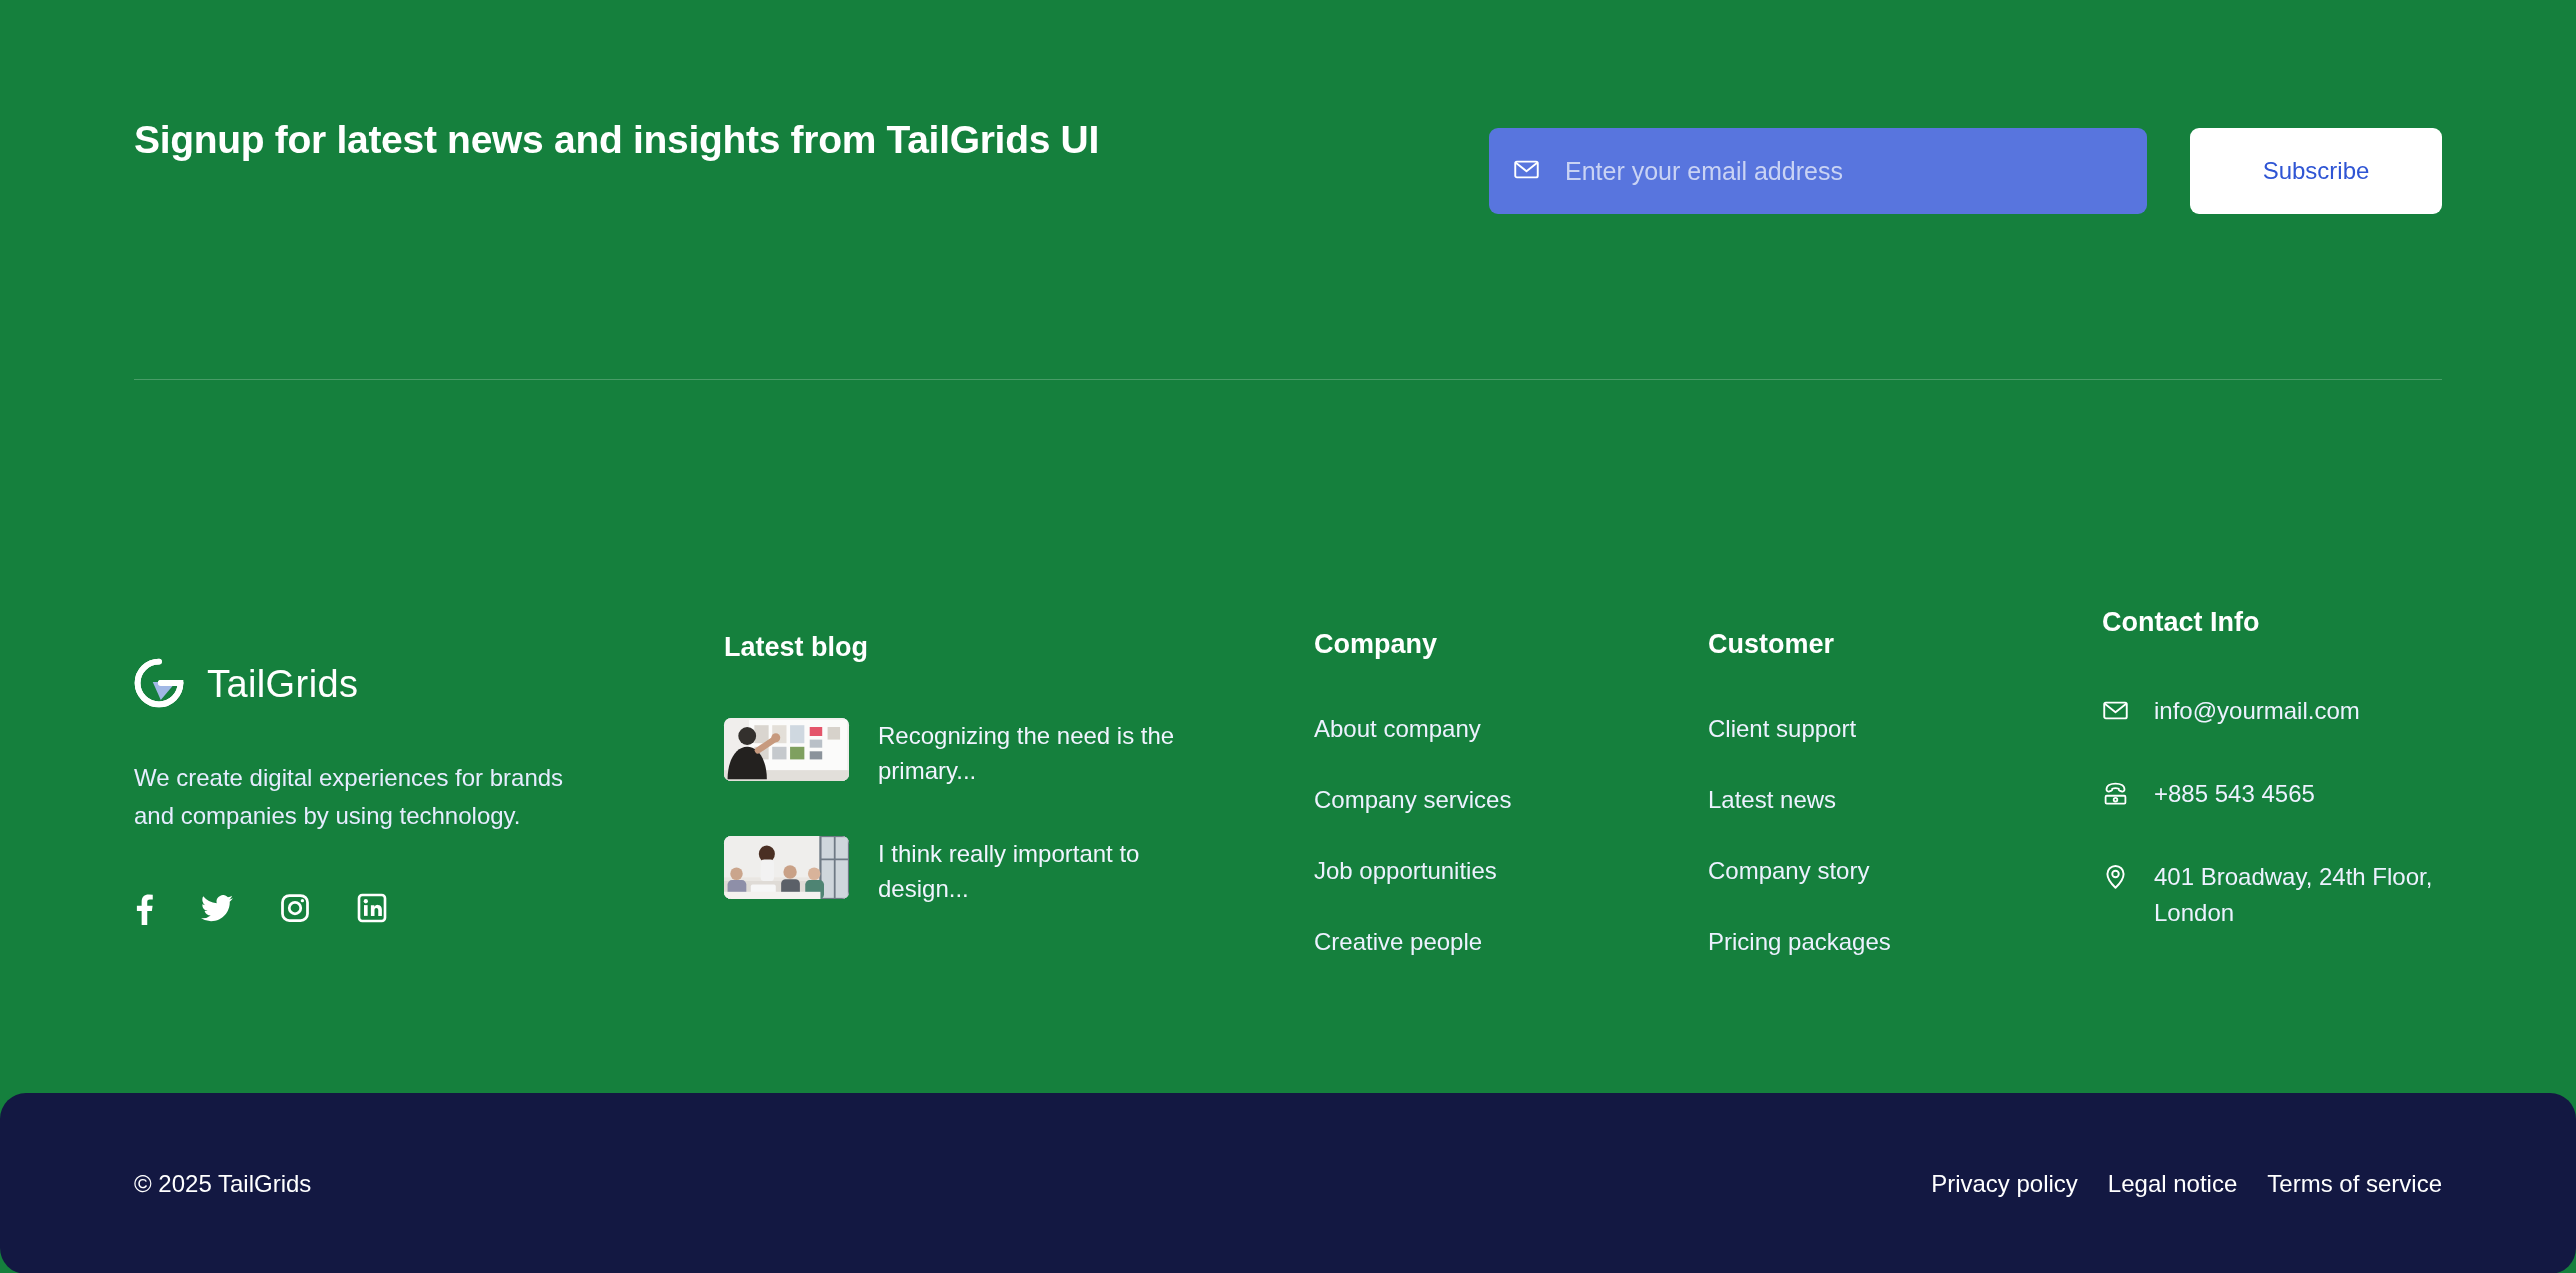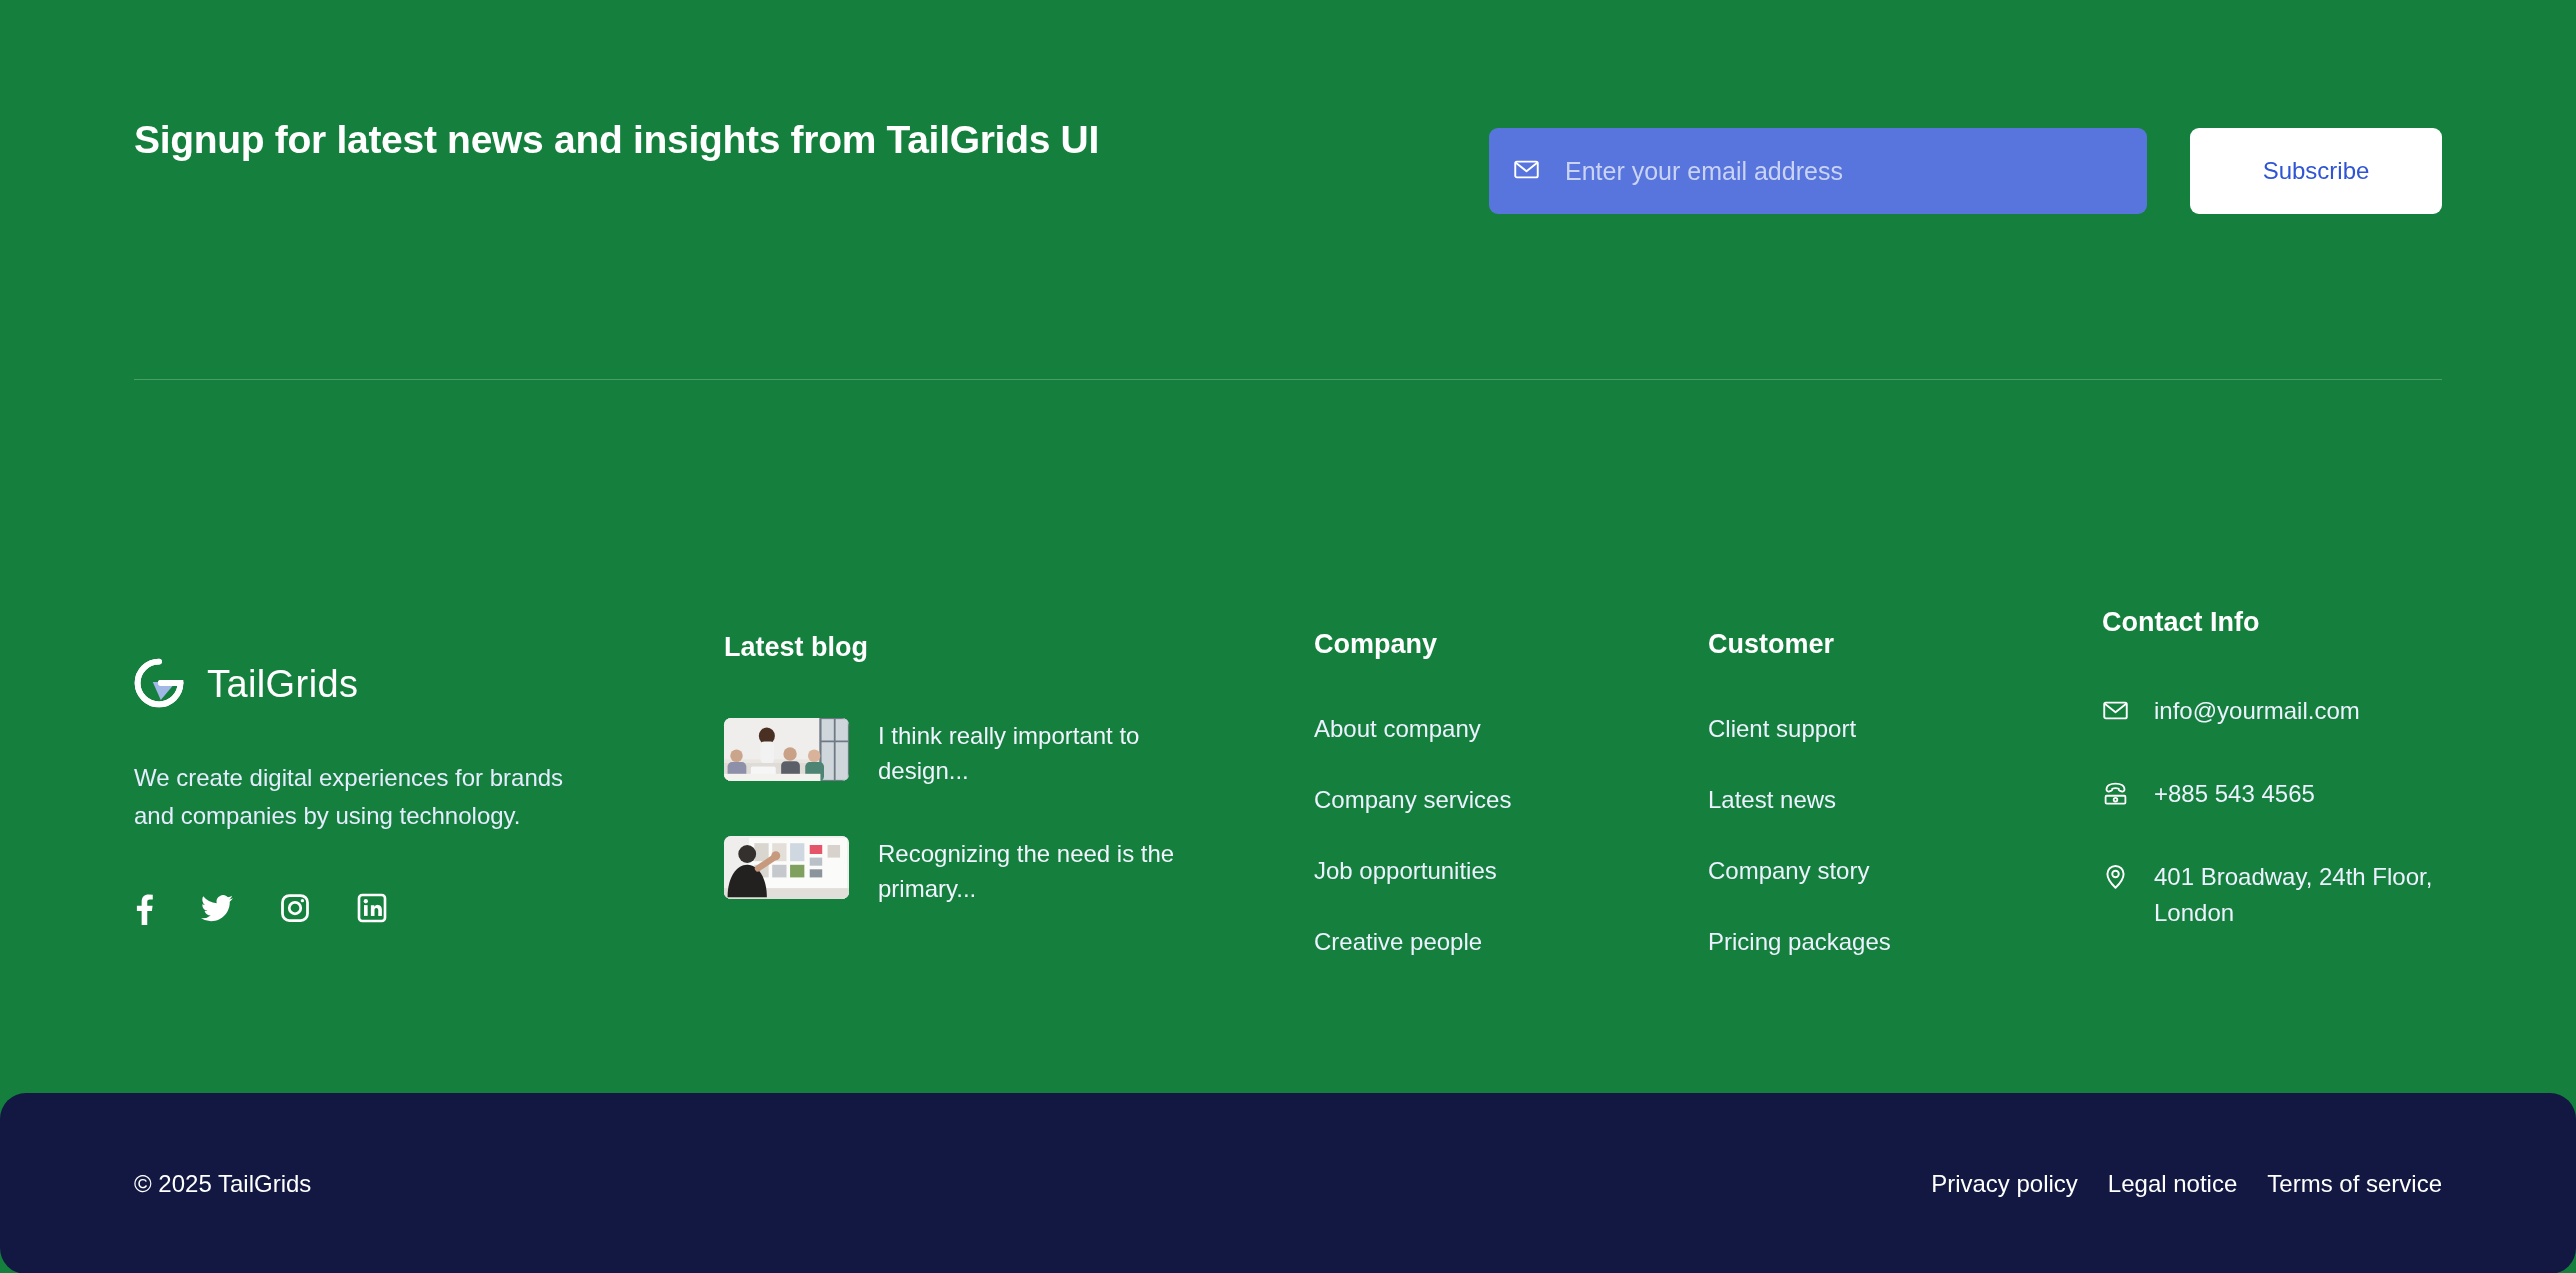--- a/index.html
+++ b/index.html
@@ -218,20 +218,45 @@
               <circle cx="7.05" cy="6.6" r="1.72" fill="#ffffff"></circle>
               <path d="M11.1 18.3V9.7h2.8v1.2a3.1 3.1 0 0 1 2.73-1.4c2.05 0 3.27 1.3 3.27 3.75v5.05h-2.9v-4.5c0-1.17-.45-1.9-1.5-1.9-.92 0-1.5.62-1.5 1.9v4.5h-2.9z" fill="#ffffff"></path>
             </svg>
           </span>
         </a>
       </div>
     </div>
 
     <div class="col-blog">
       <h3 class="col-title">Latest blog</h3>
+
+      <div class="blog-item">
+        <div class="blog-thumb">
+          <svg viewBox="0 0 140 70" preserveAspectRatio="none">
+            <rect width="140" height="70" fill="#f0eeec"></rect>
+            <rect x="28" y="2" width="110" height="56" fill="#fbfbfa"></rect>
+            <rect x="34" y="8" width="16" height="20" fill="#d9d5cf"></rect>
+            <rect x="54" y="8" width="16" height="20" fill="#e3dfd8"></rect>
+            <rect x="74" y="8" width="16" height="20" fill="#cfd8e0"></rect>
+            <rect x="96" y="10" width="14" height="10" fill="#e4556a"></rect>
+            <rect x="96" y="24" width="14" height="9" fill="#b9c0c7"></rect>
+            <rect x="96" y="37" width="14" height="9" fill="#8b939b"></rect>
+            <rect x="116" y="10" width="14" height="14" fill="#d7d2cb"></rect>
+            <rect x="74" y="32" width="16" height="14" fill="#7fa05f"></rect>
+            <rect x="34" y="32" width="16" height="14" fill="#dad6d0"></rect>
+            <rect x="54" y="32" width="16" height="14" fill="#c5c9cd"></rect>
+            <rect x="0" y="58" width="140" height="12" fill="#e2dfda"></rect>
+            <circle cx="26" cy="20" r="10" fill="#33302d"></circle>
+            <path d="M4 68 C4 46 14 32 26 32 C38 32 48 46 48 68 Z" fill="#23211f"></path>
+            <path d="M38 36 L56 24" stroke="#c79a7e" stroke-width="7" stroke-linecap="round"></path>
+            <circle cx="58" cy="22" r="5" fill="#c79a7e"></circle>
+          </svg>
+        </div>
+        <div class="blog-title">Recognizing the need is the primary...</div>
+      </div>
 
       <div class="blog-item">
         <div class="blog-thumb">
           <svg viewBox="0 0 140 70" preserveAspectRatio="none">
             <rect width="140" height="70" fill="#e9e6e2"></rect>
             <rect x="0" y="0" width="108" height="46" fill="#efeeec"></rect>
             <rect x="108" y="0" width="32" height="70" fill="#cfd6dc"></rect>
             <rect x="108" y="0" width="32" height="70" fill="none" stroke="#6f7a85" stroke-width="2.5"></rect>
             <line x1="124" y1="0" x2="124" y2="70" stroke="#6f7a85" stroke-width="2"></line>
             <line x1="108" y1="26" x2="140" y2="26" stroke="#6f7a85" stroke-width="2"></line>
@@ -243,45 +268,20 @@
             <circle cx="74" cy="40" r="7.5" fill="#c9a187"></circle>
             <rect x="64" y="48" width="21" height="22" rx="5" fill="#5b6068"></rect>
             <circle cx="101" cy="42" r="7" fill="#d8b39a"></circle>
             <rect x="91" y="49" width="21" height="21" rx="5" fill="#4e8473"></rect>
             <rect x="30" y="54" width="28" height="13" rx="2" fill="#f6f6f6"></rect>
             <rect x="0" y="62" width="108" height="8" fill="#f4f2ef"></rect>
           </svg>
         </div>
         <div class="blog-title">I think really important to design...</div>
       </div>
-
-      <div class="blog-item">
-        <div class="blog-thumb">
-          <svg viewBox="0 0 140 70" preserveAspectRatio="none">
-            <rect width="140" height="70" fill="#f0eeec"></rect>
-            <rect x="28" y="2" width="110" height="56" fill="#fbfbfa"></rect>
-            <rect x="34" y="8" width="16" height="20" fill="#d9d5cf"></rect>
-            <rect x="54" y="8" width="16" height="20" fill="#e3dfd8"></rect>
-            <rect x="74" y="8" width="16" height="20" fill="#cfd8e0"></rect>
-            <rect x="96" y="10" width="14" height="10" fill="#e4556a"></rect>
-            <rect x="96" y="24" width="14" height="9" fill="#b9c0c7"></rect>
-            <rect x="96" y="37" width="14" height="9" fill="#8b939b"></rect>
-            <rect x="116" y="10" width="14" height="14" fill="#d7d2cb"></rect>
-            <rect x="74" y="32" width="16" height="14" fill="#7fa05f"></rect>
-            <rect x="34" y="32" width="16" height="14" fill="#dad6d0"></rect>
-            <rect x="54" y="32" width="16" height="14" fill="#c5c9cd"></rect>
-            <rect x="0" y="58" width="140" height="12" fill="#e2dfda"></rect>
-            <circle cx="26" cy="20" r="10" fill="#33302d"></circle>
-            <path d="M4 68 C4 46 14 32 26 32 C38 32 48 46 48 68 Z" fill="#23211f"></path>
-            <path d="M38 36 L56 24" stroke="#c79a7e" stroke-width="7" stroke-linecap="round"></path>
-            <circle cx="58" cy="22" r="5" fill="#c79a7e"></circle>
-          </svg>
-        </div>
-        <div class="blog-title">Recognizing the need is the primary...</div>
-      </div>
     </div>
 
     <div class="col-links">
       <h3 class="col-title">Company</h3>
       <ul class="link-list">
         <li><a href="#">About company</a></li>
         <li><a href="#">Company services</a></li>
         <li><a href="#">Job opportunities</a></li>
         <li><a href="#">Creative people</a></li>
       </ul>

